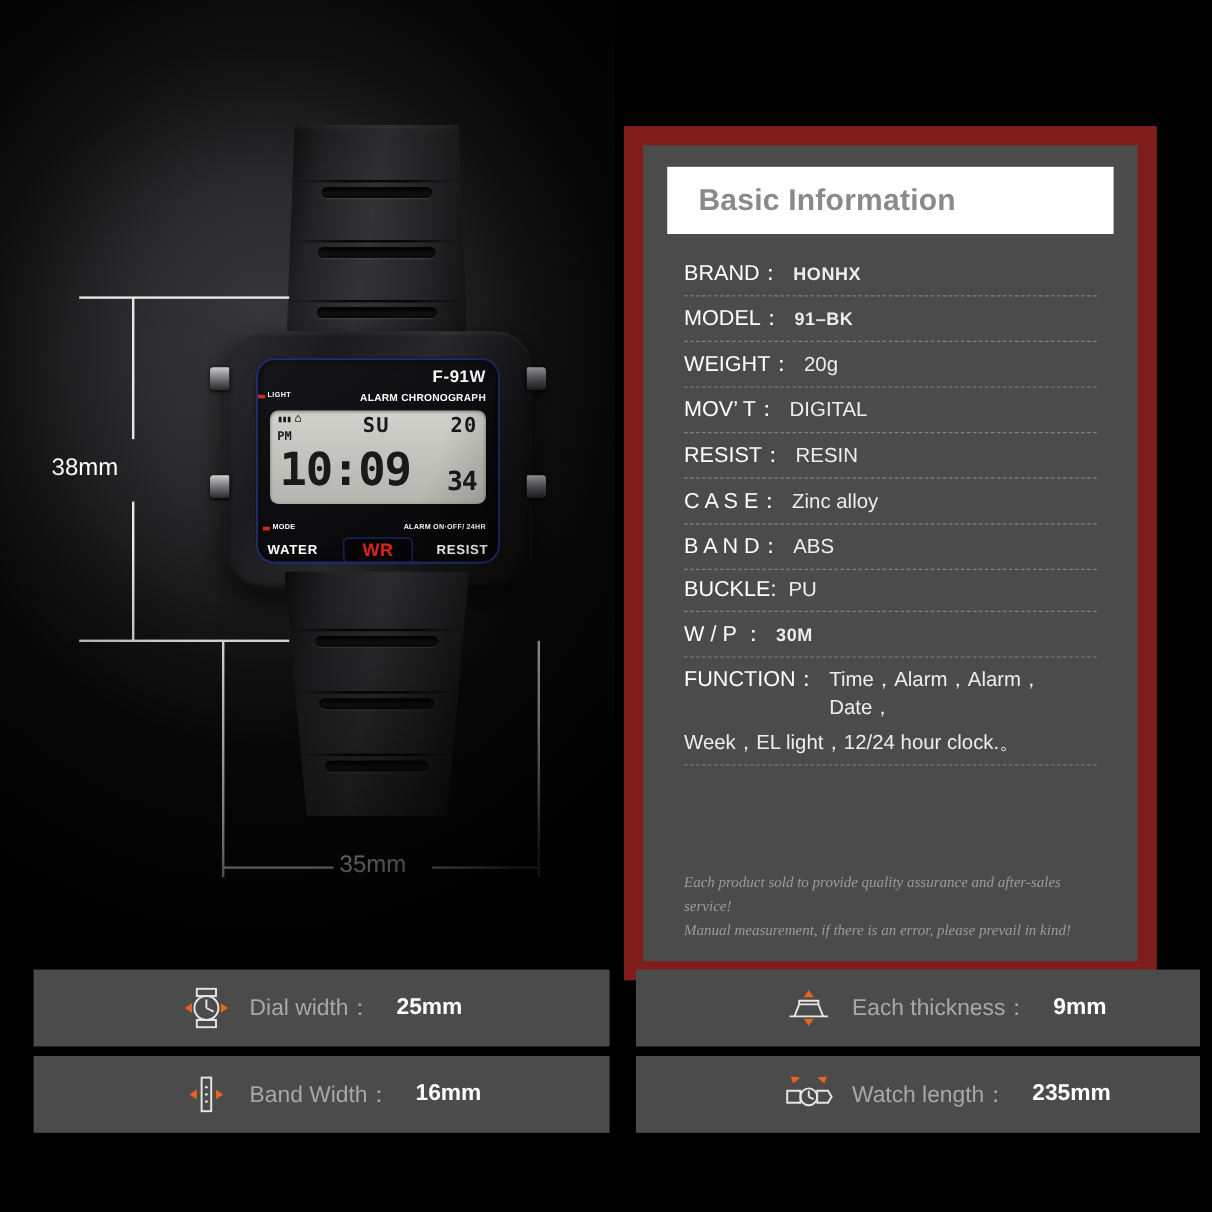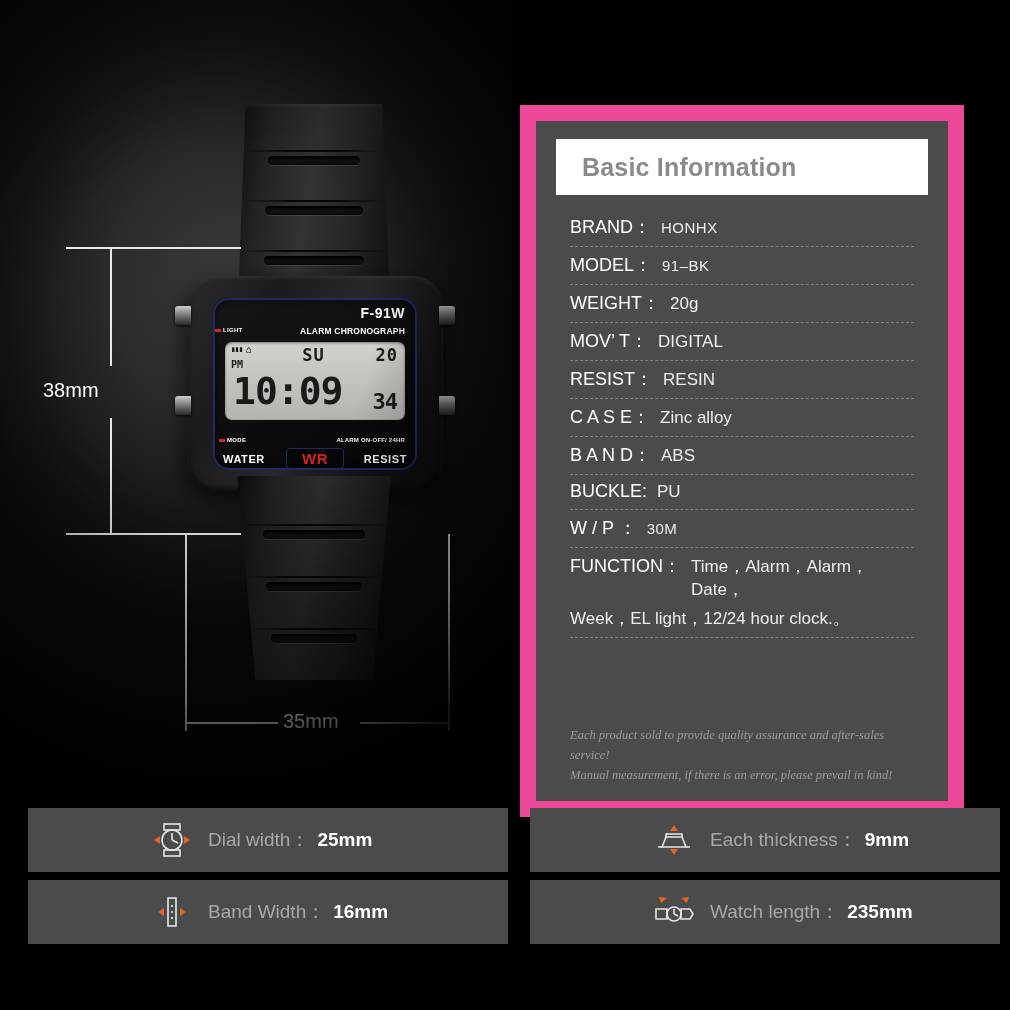--- a/index.html
+++ b/index.html
@@ -181,21 +181,21 @@
   .dim-label {
     position: absolute; color: #ffffff; font-size: 20px;
     font-family: "Liberation Sans", sans-serif; white-space: nowrap;
   }
 
   
   .spec-outer {
     position: absolute;
     left: 520px; top: 105px;
     width: 444px; height: 712px;
-    background: #ec4899;
+    background: #7f1d1d;
     padding: 16px;
   }
   .spec-inner {
     width: 100%; height: 100%;
     background: #4b4b4b;
     padding: 18px 20px 16px 20px;
     display: flex; flex-direction: column;
   }
   .spec-header {
     background: #ffffff;
@@ -215,21 +215,21 @@
     min-height: 34px;
   }
   .spec-row:last-of-type { border-bottom: 1px dashed rgba(255,255,255,.30); }
   .spec-key {
     color: #ffffff; font-size: 18px; font-weight: normal;
     flex: 0 0 auto; white-space: pre;
   }
   .spec-val {
     color: #ededed; font-size: 17px; margin-left: 10px;
   }
-  .spec-val.strong { font-weight: normal; font-size: 15px; letter-spacing: .5px; }
+  .spec-val.strong { font-weight: bold; font-size: 15px; letter-spacing: .5px; }
   .spec-row.fn { display: block; }
   .spec-row.fn .fn-line1 { display: flex; align-items: baseline; }
   .spec-row.fn .fn-line2 { color: #ededed; font-size: 17px; margin-top: 6px; }
   .spec-note {
     padding: 14px 14px 0 14px;
     color: #9b9b9b; font-size: 12.5px; line-height: 20px;
     font-family: "Liberation Serif", serif; font-style: italic;
     flex: 0 0 auto;
   }
 
@@ -248,21 +248,21 @@
     background: #4b4b4b;
     display: flex; align-items: center;
     padding-left: 118px;
   }
   .card-icon {
     flex: 0 0 auto; width: 52px; height: 40px;
     display: flex; align-items: center; justify-content: center;
     margin-right: 10px;
   }
   .card-label { color: #a8a8a8; font-size: 19px; }
-  .card-value { color: #ffffff; font-size: 19px; font-weight: bold; margin-left: 8px; }
+  .card-value { color: #ffffff; font-size: 19px; font-weight: bold; margin-left: 21px; }
 </style>
 </head>
 <body>
 
 <div id="page">
 
   <div class="photo-stage">
 
     <div class="watch">
 

